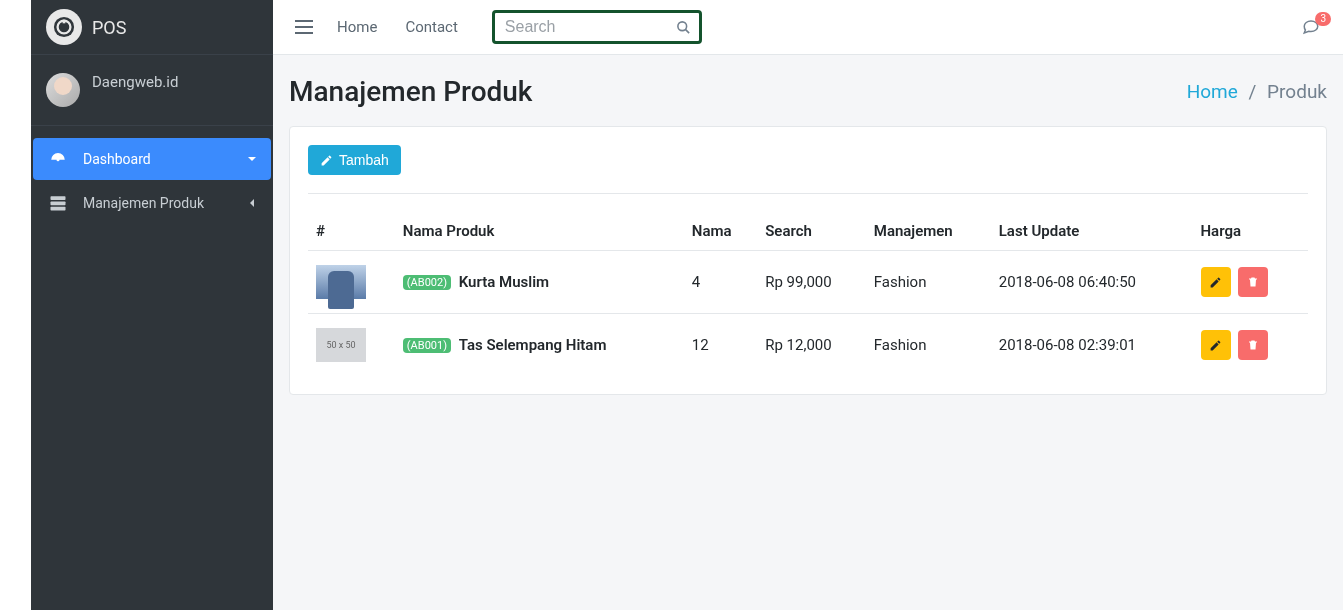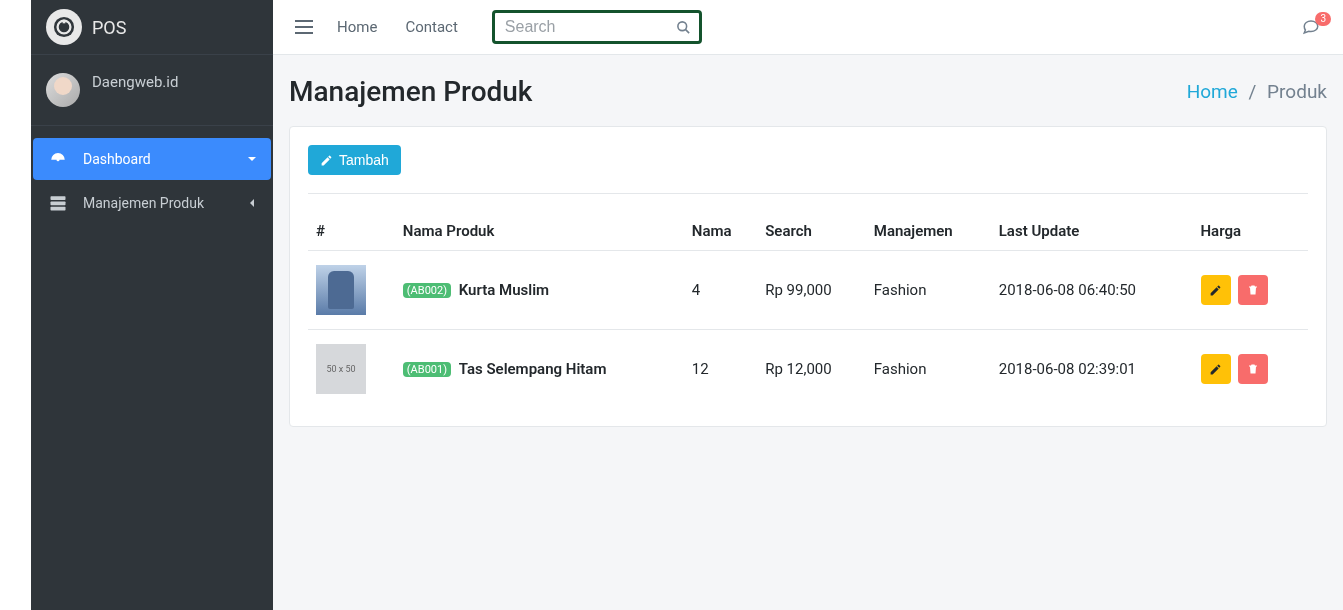--- a/index.html
+++ b/index.html
@@ -53,21 +53,21 @@
 .btn-primary { background:#20a8d8; color:#fff; padding:7px 12px; }
 .btn-primary .ico { margin-right:6px; }
 
 hr.divider { border:none; border-top:1px solid #e4e7ea; margin: 18px 0; }
 
 table.ptable { width:100%; border-collapse:collapse; }
 table.ptable th { text-align:left; font-weight:600; font-size:15px; padding:10px 8px; border-bottom:1px solid #e4e7ea; color:#23282c; }
 table.ptable td { padding:14px 8px; border-bottom:1px solid #e4e7ea; vertical-align:middle; font-size:15px; }
 table.ptable tr:last-child td { border-bottom:none; }
 
-.thumb { width:50px; height:50px; background:#d6d8db; display:flex; align-items:center; justify-content:center; font-size:9px; color:#666; }
+.thumb { width:50px; height:34px; background:#d6d8db; display:flex; align-items:center; justify-content:center; font-size:9px; color:#666; }
 .thumb.img1 { background:linear-gradient(180deg,#bfd2e8 0%,#5a7ba8 100%); position:relative; }
 .thumb.img1::after{content:""; position:absolute; top:6px; left:12px; width:26px; height:38px; background:#4d6a93; border-radius:6px 6px 2px 2px;}
 .code-badge { display:inline-block; background:#4dbd74; color:#fff; font-size:11px; padding:1px 4px; border-radius:4px; margin-right:4px; vertical-align:middle; }
 .pname { font-weight:600; font-size:15px; vertical-align:middle; }
 
 .btn-sm { width:30px; height:30px; border-radius:4px; display:inline-flex; align-items:center; justify-content:center; margin-right:4px; }
 .btn-warn { background:#ffc107; color:#23282c; }
 .btn-danger { background:#f86c6b; color:#fff; }
 
 svg { display:block; }

